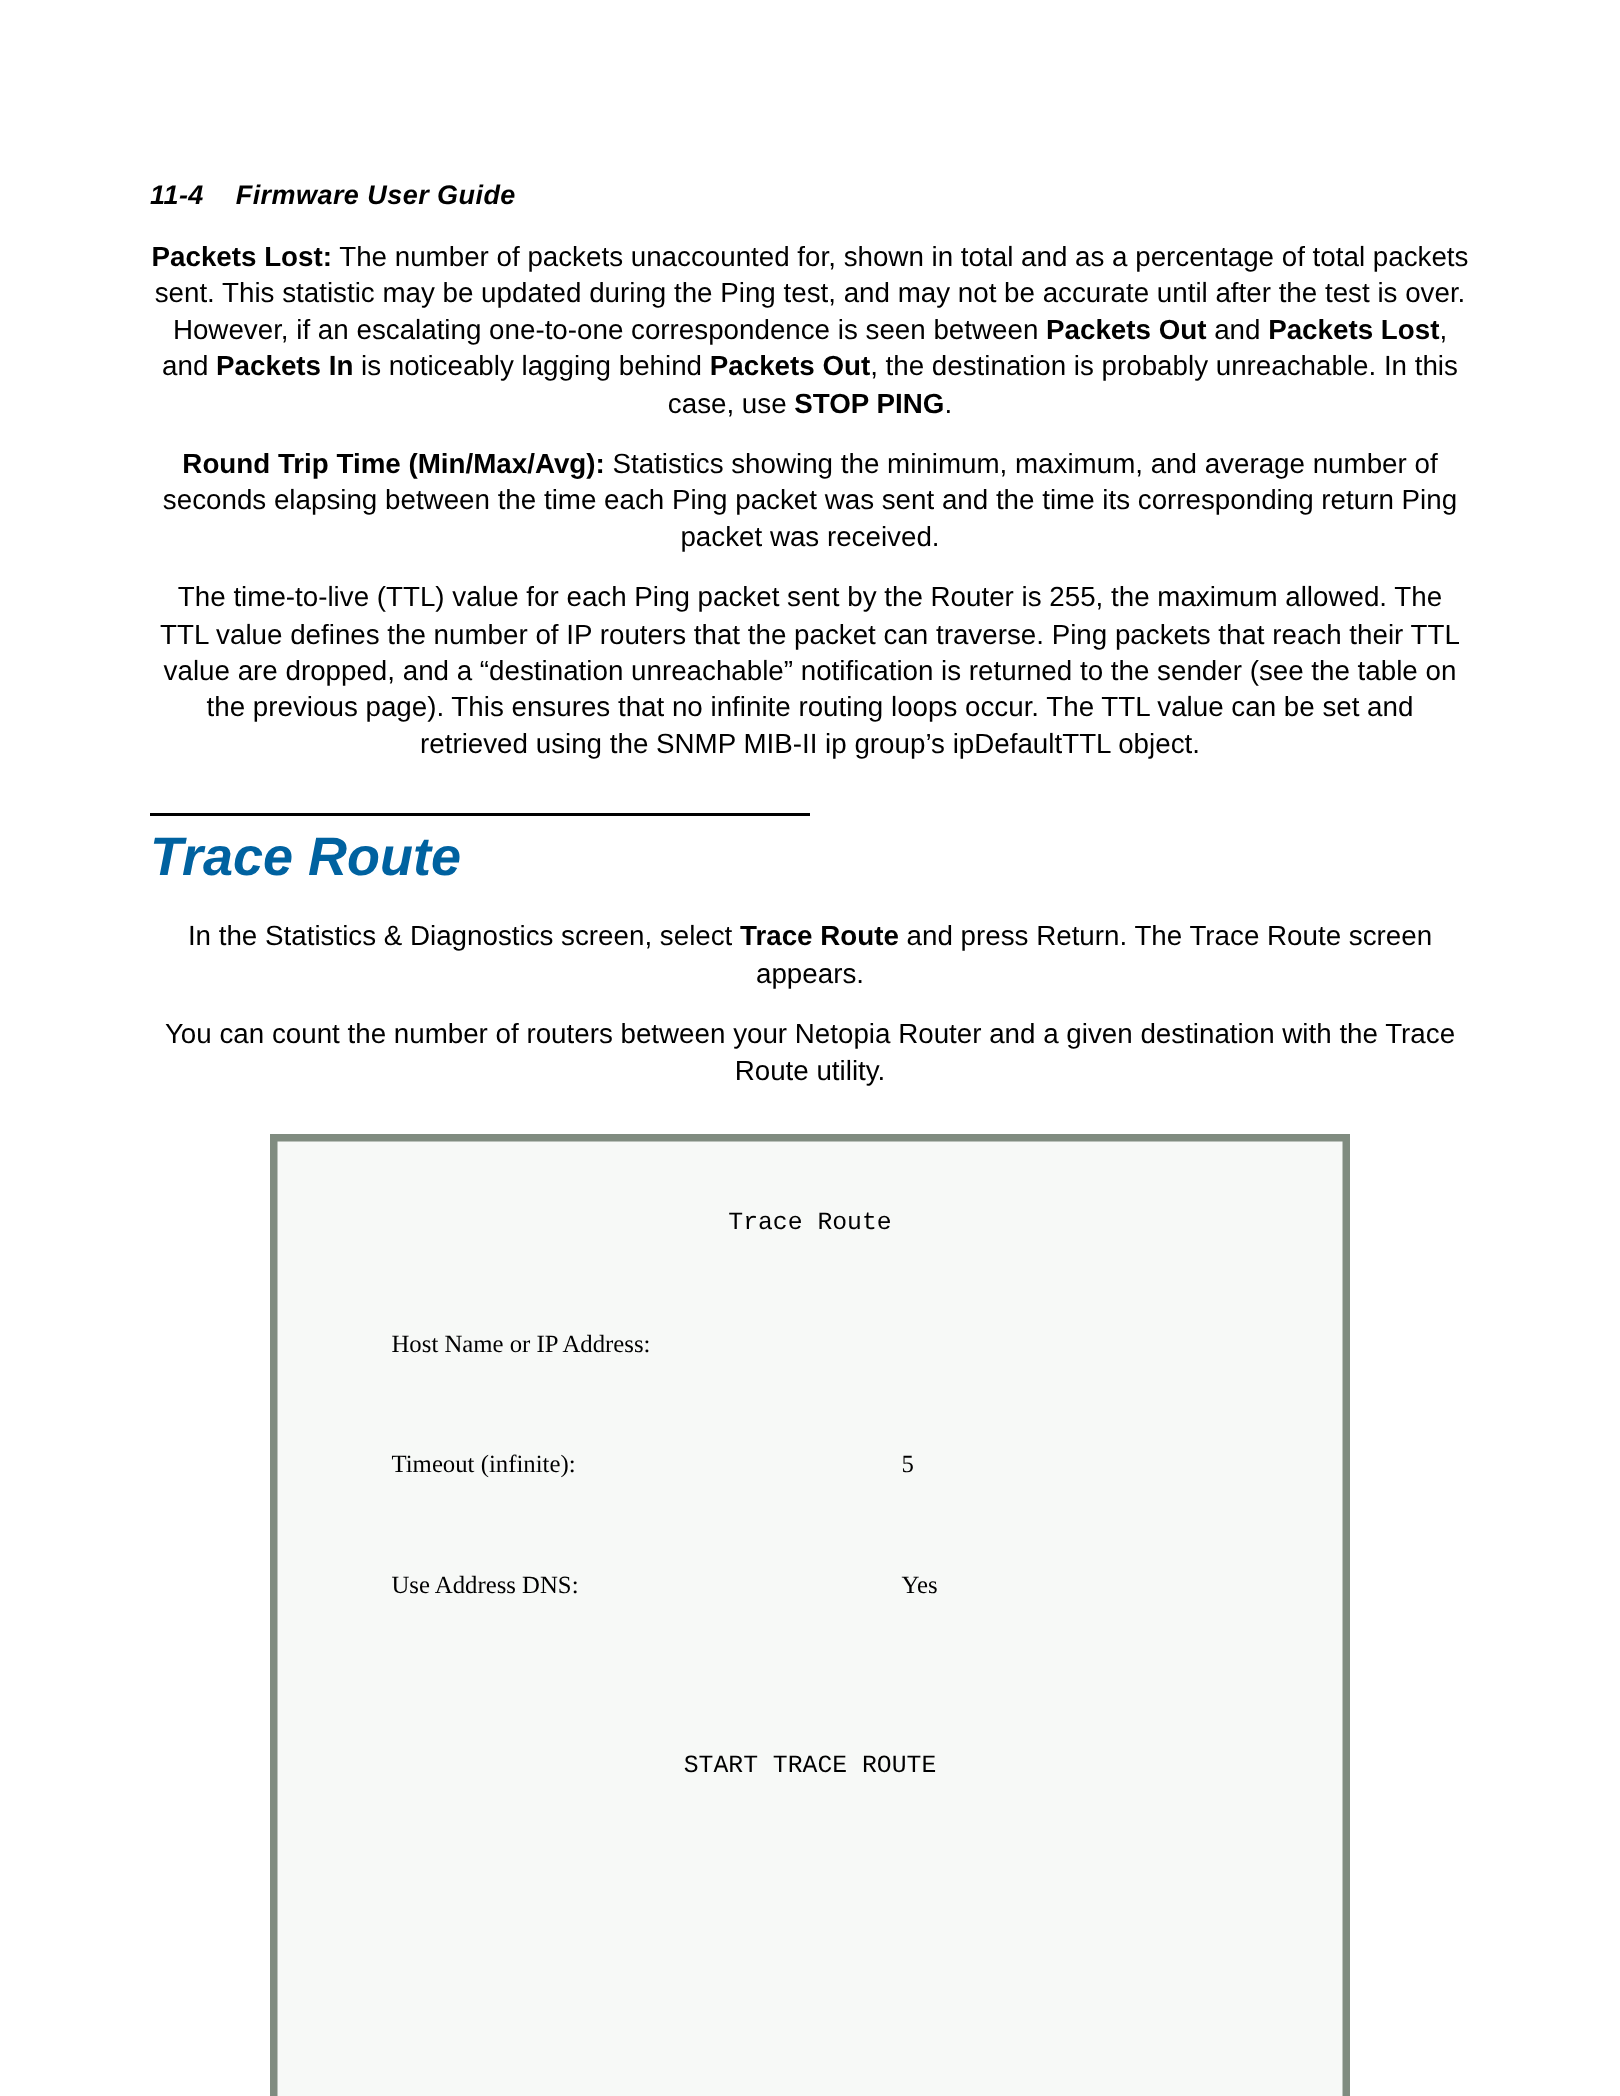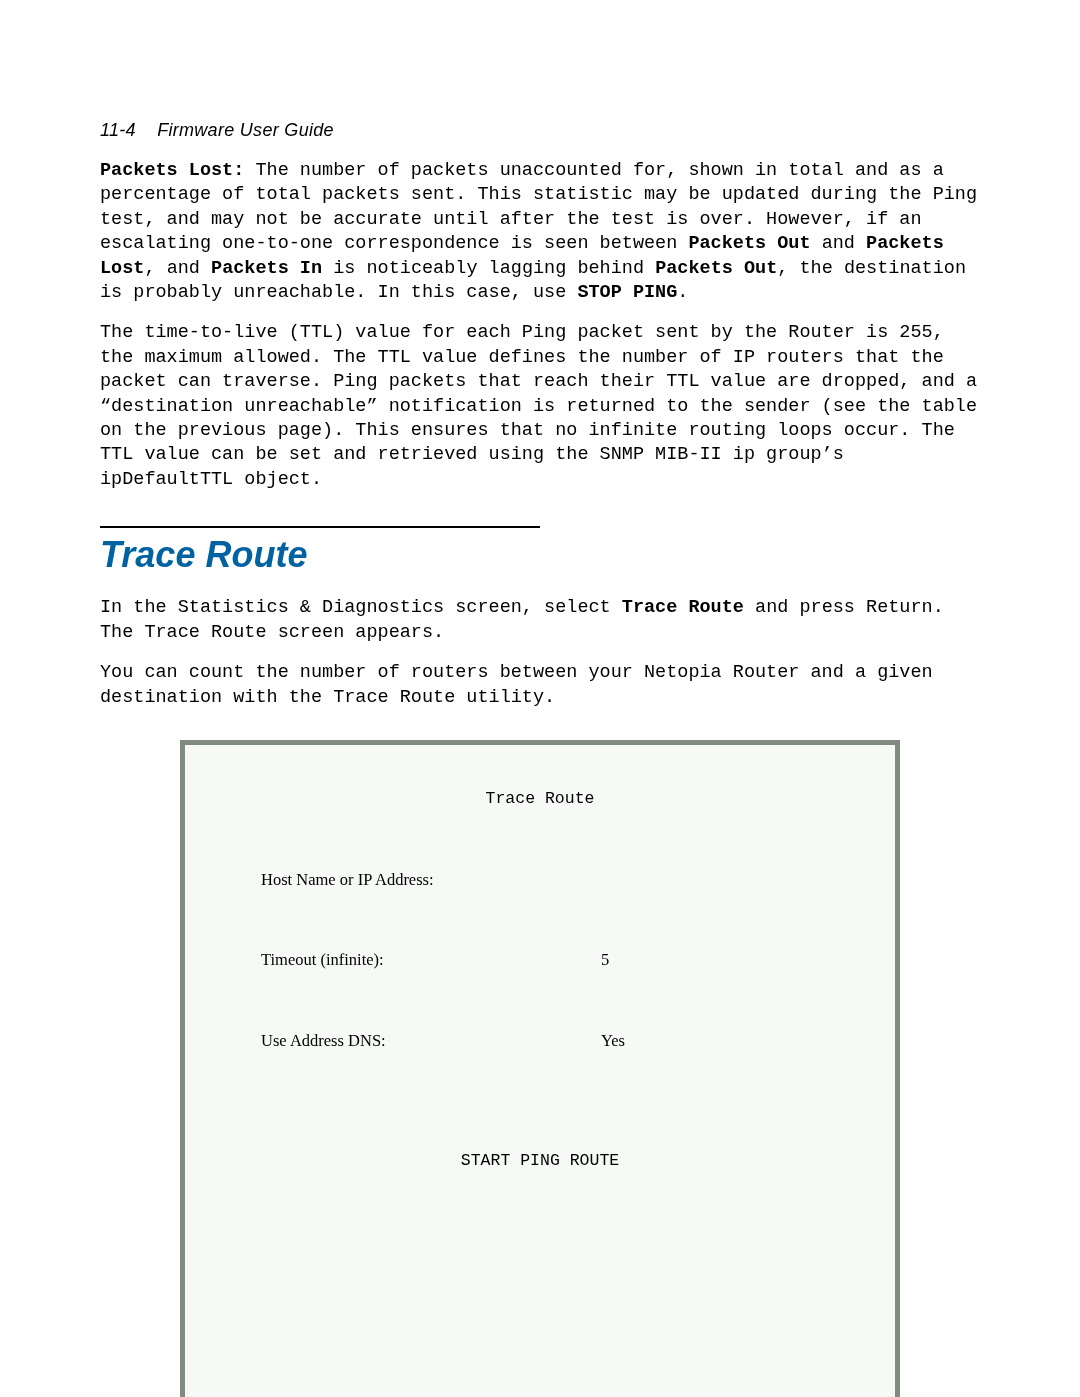--- a/index.html
+++ b/index.html
@@ -11,30 +11,31 @@
   .page {
     box-sizing: border-box;
     width: 1080px;
     padding: 120px 100px 300px 100px;
     font-family: "Helvetica Neue", Helvetica, Arial, sans-serif;
     color: #000;
   }
   .page-header {
     font-family: "Helvetica Neue", Helvetica, Arial, sans-serif;
     font-style: italic;
-    font-weight: 400;
+    font-weight: 700;
     font-size: 18px;
     letter-spacing: 0.3px;
     margin-bottom: 18px;
   }
   .body-para {
-    font-family: Liberation Mono, monospace;
+    font-family: Liberation Sans, sans-serif;
     font-size: 18.5px;
     line-height: 1.32;
     margin: 0 0 16px 0;
+    text-align: center;
   }
   .bold {
     font-weight: 700;
   }
   .section-divider {
     border: none;
     border-top: 2px solid #000;
     width: 50%;
     margin: 34px 0 6px 0;
   }
@@ -82,20 +83,23 @@
   <div class="page-header">
     <span>11-4</span>
     <span>&nbsp;&nbsp;</span>
     <span>Firmware User Guide</span>
   </div>
 
   <p class="body-para">
     <span class="bold">Packets Lost:</span><span>  The number of packets unaccounted for, shown in total and as a percentage of total packets sent. This statistic may be updated during the Ping test, and may not be accurate until after the test is over. However, if an escalating one-to-one correspondence is seen between </span><span class="bold">Packets Out</span><span> and </span><span class="bold">Packets Lost</span><span>, and </span><span class="bold">Packets In</span><span> is noticeably lagging behind </span><span class="bold">Packets Out</span><span>, the destination is probably unreachable. In this case, use </span><span class="bold">STOP PING</span><span>.</span>
   </p>
 
+  <p class="body-para">
+    <span class="bold">Round Trip Time (Min/Max/Avg):</span><span>  Statistics showing the minimum, maximum, and average number of seconds elapsing between the time each Ping packet was sent and the time its corresponding return Ping packet was received.</span>
+  </p>
 
   <p class="body-para">
     <span>The time-to-live (TTL) value for each Ping packet sent by the Router is 255, the maximum allowed. The TTL value defines the number of IP routers that the packet can traverse. Ping packets that reach their TTL value are dropped, and a “destination unreachable” notification is returned to the sender (see the table on the previous page). This ensures that no infinite routing loops occur. The TTL value can be set and retrieved using the SNMP MIB-II ip group’s ipDefaultTTL object.</span>
   </p>
 
   <hr class="section-divider">
 
   <h2 class="section-heading">Trace Route</h2>
 
   <p class="body-para">
@@ -118,21 +122,21 @@
   <div class="term-col-label">Timeout (infinite):</div>
   <div class="term-col-value">5</div>
 </div>
 <div>&nbsp;</div>
 <div class="term-row">
   <div class="term-col-label">Use Address DNS:</div>
   <div class="term-col-value">Yes</div>
 </div>
 <div>&nbsp;</div>
 <div>&nbsp;</div>
-<div class="term-center">START PING ROUTE</div>
+<div class="term-center">START TRACE ROUTE</div>
 <div>&nbsp;</div>
 <div>&nbsp;</div>
 <div>&nbsp;</div>
 <div>&nbsp;</div>
 
 
 
 
 
   </div>

